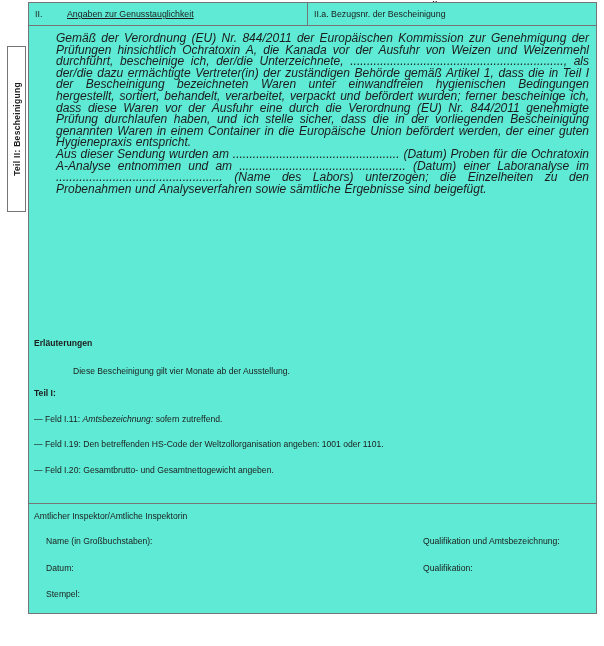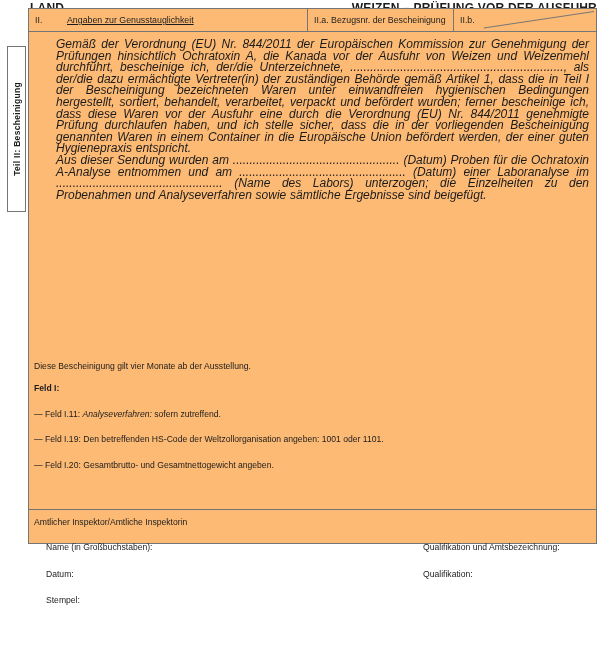--- a/index.html
+++ b/index.html
@@ -3,41 +3,41 @@
 <meta charset="utf-8">
 <style>
   html, body { margin: 0; padding: 0; background: #ffffff; }
   body { font-family: "Liberation Sans", "DejaVu Sans", sans-serif; color: #1c1c1c; }
   .canvas { position: relative; width: 604px; height: 646px; background: #ffffff; overflow: hidden; }
 
   .top-label { position: absolute; top: 1px; font-size: 12px; font-weight: bold; letter-spacing: 0.2px; text-align: center; }
   .land { left: 30px; }
   .doc-title { right: 7px; }
 
-  .form-box { position: absolute; left: 28px; top: 8px; width: 569px; height: 536px;
-              border: 1px solid #757575; box-sizing: border-box; background: #fdba74; }
+  .form-box { position: absolute; left: 28px; top: 2px; width: 569px; height: 612px;
+              border: 1px solid #757575; box-sizing: border-box; background: #5eead4; }
 
   
   .header-row { display: flex; height: 22px; border-bottom: 1px solid #757575; font-size: 8.8px; }
   .hc { box-sizing: border-box; position: relative; }
   .hc1 { width: 278px; }
   .hc1 .num { position: absolute; left: 6px; top: 6px; }
   .hc1 .lbl { position: absolute; left: 38px; top: 6px; text-decoration: underline; }
   .hc2 { width: 146px; border-left: 1px solid #757575; padding: 6px 0 0 6px; }
   .hc3 { flex: 1; border-left: 1px solid #757575; padding: 6px 0 0 6px; }
   .hc3 svg { position: absolute; left: 0; top: 0; width: 100%; height: 100%; }
 
   
   .body-text { position: absolute; left: 27px; right: 7px; top: 30px;
                font-size: 12px; line-height: 11.6px; text-align: justify; word-spacing: 0.4px; font-style: italic; }
 
   
   .notes { position: absolute; left: 5px; right: 10px; top: 335px; font-size: 8.6px; line-height: 11px; }
   .notes .heading { font-weight: bold; }
-  .notes .validity { margin-top: 17px; }
+  .notes .validity { margin-top: 17px; margin-left: 39px; }
   .notes .part1 { font-weight: bold; margin-top: 11px; }
   .notes .item { margin-top: 14.5px; }
   .notes .item i { font-style: italic; }
 
   
   .inspector { position: absolute; left: 0; right: 0; top: 500px; bottom: 0;
                border-top: 1px solid #757575; font-size: 8.6px; }
   .inspector .heading { position: absolute; left: 5px; top: 7px; }
   .ins-field { position: absolute; }
   .f-name  { left: 17px;  top: 32px; }
@@ -62,37 +62,32 @@
   <div class="top-label doc-title">WEIZEN – PRÜFUNG VOR DER AUSFUHR</div>
 
   <div class="form-box">
 
     <div class="header-row">
       <div class="hc hc1">
         <span class="num">II.</span>
         <span class="lbl">Angaben zur Genusstauglichkeit</span>
       </div>
       <div class="hc hc2">II.a. Bezugsnr. der Bescheinigung</div>
-      <div class="hc hc3">
-        <span>II.b.</span>
-        <svg viewBox="0 0 143 22" preserveAspectRatio="none">
-          <line x1="30" y1="19" x2="141" y2="2.5" stroke="#757575" stroke-width="1"></line>
-        </svg>
-      </div>
     </div>
 
     <div class="body-text">
       <div>Gemäß der Verordnung (EU) Nr. 844/2011 der Europäischen Kommission zur Genehmigung der Prüfungen hinsichtlich Ochratoxin A, die Kanada vor der Ausfuhr von Weizen und Weizenmehl durchführt, bescheinige ich, der/die Unterzeichnete, ................................................................, als der/die dazu ermächtigte Vertreter(in) der zuständigen Behörde gemäß Artikel 1, dass die in Teil I der Bescheinigung bezeichneten Waren unter einwandfreien hygienischen Bedingungen hergestellt, sortiert, behandelt, verarbeitet, verpackt und befördert wurden; ferner bescheinige ich, dass diese Waren vor der Ausfuhr eine durch die Verordnung (EU) Nr. 844/2011 genehmigte Prüfung durchlaufen haben, und ich stelle sicher, dass die in der vorliegenden Bescheinigung genannten Waren in einem Container in die Europäische Union befördert werden, der einer guten Hygienepraxis entspricht.</div>
       <div>Aus dieser Sendung wurden am .................................................. (Datum) Proben für die Ochratoxin A-Analyse entnommen und am .................................................. (Datum) einer Laboranalyse im .................................................. (Name des Labors) unterzogen; die Einzelheiten zu den Probenahmen und Analyseverfahren sowie sämtliche Ergebnisse sind beigefügt.</div>
     </div>
 
     <div class="notes">
+      <div class="heading">Erläuterungen</div>
       <div class="validity">Diese Bescheinigung gilt vier Monate ab der Ausstellung.</div>
-      <div class="part1">Feld I:</div>
-      <div class="item"><span>— Feld I.11: </span><i>Analyseverfahren:</i><span> sofern zutreffend.</span></div>
+      <div class="part1">Teil I:</div>
+      <div class="item"><span>— Feld I.11: </span><i>Amtsbezeichnung:</i><span> sofern zutreffend.</span></div>
       <div class="item"><span>— Feld I.19: Den betreffenden HS-Code der Weltzollorganisation angeben: 1001 oder 1101.</span></div>
       <div class="item"><span>— Feld I.20: Gesamtbrutto- und Gesamtnettogewicht angeben.</span></div>
     </div>
 
     <div class="inspector">
       <div class="heading">Amtlicher Inspektor/Amtliche Inspektorin</div>
       <div class="ins-field f-name">Name (in Großbuchstaben):</div>
       <div class="ins-field f-qual">Qualifikation und Amtsbezeichnung:</div>
       <div class="ins-field f-date">Datum:</div>
       <div class="ins-field f-sign">Qualifikation:</div>

